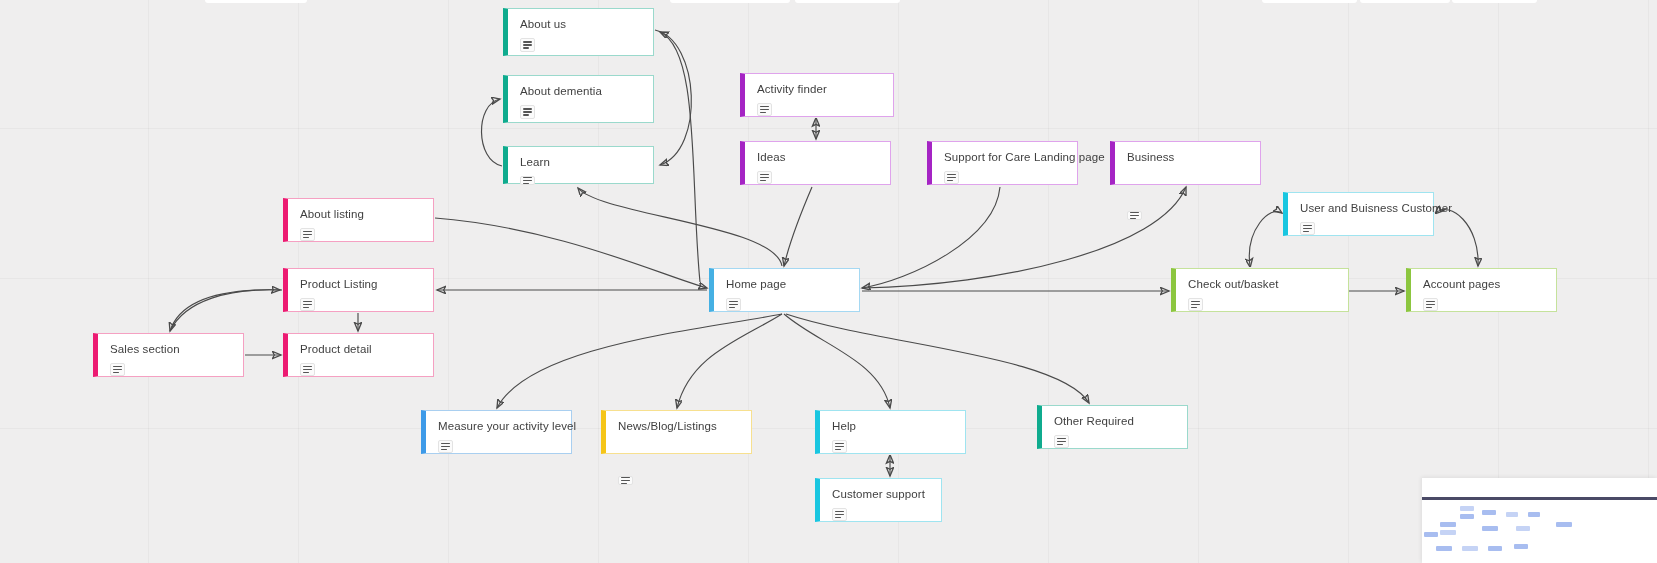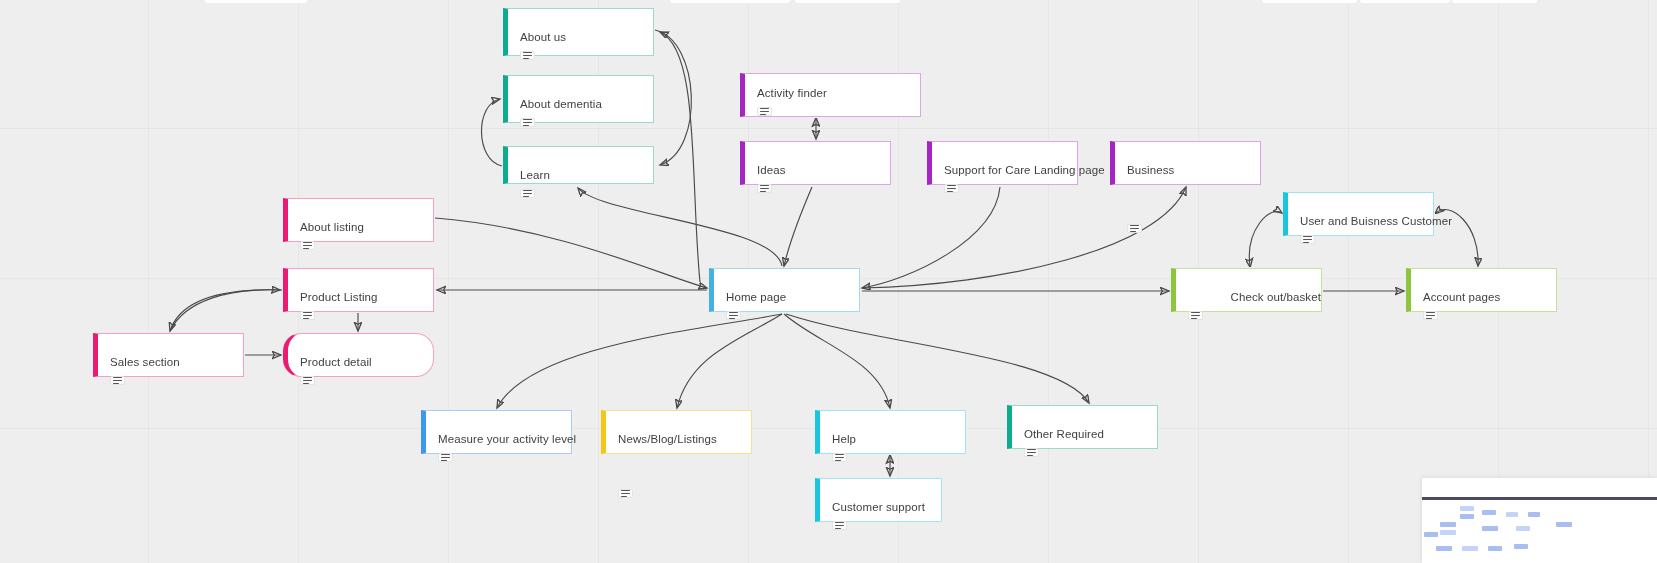--- a/index.html
+++ b/index.html
@@ -61,21 +61,21 @@
   
   .node {
     position: absolute;
     z-index: 2;
     background: #ffffff;
     box-sizing: border-box;
     border: 1px solid var(--soft);
     border-left: 5px solid var(--accent);
     display: flex;
     flex-direction: column;
-    padding: 22px 0 0 12px;
+    padding: 9px 0 0 12px;
   }
   .node .title {
     font-size: 11.5px;
     line-height: 13px;
     color: #3f3f3f;
     letter-spacing: 0.1px;
     white-space: nowrap;
   }
   .node .doc-icon {
     margin-top: 7px;
@@ -201,21 +201,21 @@
         </div>
       </div>
       <div class="node" style="left: 503px; top: 146px; width: 151px; height: 38px; --accent: #0fab8e; --soft: #9ad9cc;">
         <div class="title">Learn</div>
         <div class="doc-icon">
           <i></i>
           <i></i>
           <i></i>
         </div>
       </div>
-      <div class="node" style="left: 740px; top: 73px; width: 181px; height: 44px; justify-content: flex-end; --accent: #a524c4; --soft: #dfa3ec;">
+      <div class="node" style="left: 740px; top: 73px; width: 154px; height: 44px; justify-content: flex-end; --accent: #a524c4; --soft: #dfa3ec;">
         <div class="title">Activity finder</div>
         <div class="doc-icon">
           <i></i>
           <i></i>
           <i></i>
         </div>
       </div>
       <div class="node" style="left: 740px; top: 141px; width: 151px; height: 44px; --accent: #a524c4; --soft: #dfa3ec;">
         <div class="title">Ideas</div>
         <div class="doc-icon">
@@ -257,21 +257,21 @@
         </div>
       </div>
       <div class="node" style="left: 283px; top: 268px; width: 151px; height: 44px; --accent: #ec1b72; --soft: #f5a0c2;">
         <div class="title">Product Listing</div>
         <div class="doc-icon">
           <i></i>
           <i></i>
           <i></i>
         </div>
       </div>
-      <div class="node" style="left: 283px; top: 333px; width: 151px; height: 44px; border-radius: 18px; --accent: #ec1b72; --soft: #f5a0c2;">
+      <div class="node" style="left: 283px; top: 333px; width: 151px; height: 44px; --accent: #ec1b72; --soft: #f5a0c2;">
         <div class="title">Product detail</div>
         <div class="doc-icon">
           <i></i>
           <i></i>
           <i></i>
         </div>
       </div>
       <div class="node" style="left: 93px; top: 333px; width: 151px; height: 44px; --accent: #ec1b72; --soft: #f5a0c2;">
         <div class="title">Sales section</div>
         <div class="doc-icon">
@@ -281,21 +281,21 @@
         </div>
       </div>
       <div class="node" style="left: 709px; top: 268px; width: 151px; height: 44px; --accent: #45b0e3; --soft: #a5d8f2;">
         <div class="title">Home page</div>
         <div class="doc-icon">
           <i></i>
           <i></i>
           <i></i>
         </div>
       </div>
-      <div class="node" style="left: 1171px; top: 268px; width: 151px; height: 44px; text-align: right; --accent: #8cc63f; --soft: #c5e29b;">
+      <div class="node" style="left: 1171px; top: 268px; width: 178px; height: 44px; --accent: #8cc63f; --soft: #c5e29b;">
         <div class="title">Check out/basket</div>
         <div class="doc-icon">
           <i></i>
           <i></i>
           <i></i>
         </div>
       </div>
       <div class="node" style="left: 1406px; top: 268px; width: 151px; height: 44px; --accent: #8cc63f; --soft: #c5e29b;">
         <div class="title">Account pages</div>
         <div class="doc-icon">
@@ -321,21 +321,21 @@
         </div>
       </div>
       <div class="node" style="left: 815px; top: 410px; width: 151px; height: 44px; --accent: #19c6e0; --soft: #9fe4f0;">
         <div class="title">Help</div>
         <div class="doc-icon">
           <i></i>
           <i></i>
           <i></i>
         </div>
       </div>
-      <div class="node" style="left: 1007px; top: 405px; width: 151px; height: 44px; --accent: #0fab8e; --soft: #9ad9cc;">
+      <div class="node" style="left: 1037px; top: 405px; width: 151px; height: 44px; --accent: #0fab8e; --soft: #9ad9cc;">
         <div class="title">Other Required</div>
         <div class="doc-icon">
           <i></i>
           <i></i>
           <i></i>
         </div>
       </div>
       <div class="node" style="left: 815px; top: 478px; width: 127px; height: 44px; --accent: #19c6e0; --soft: #9fe4f0;">
         <div class="title">Customer support</div>
         <div class="doc-icon">

